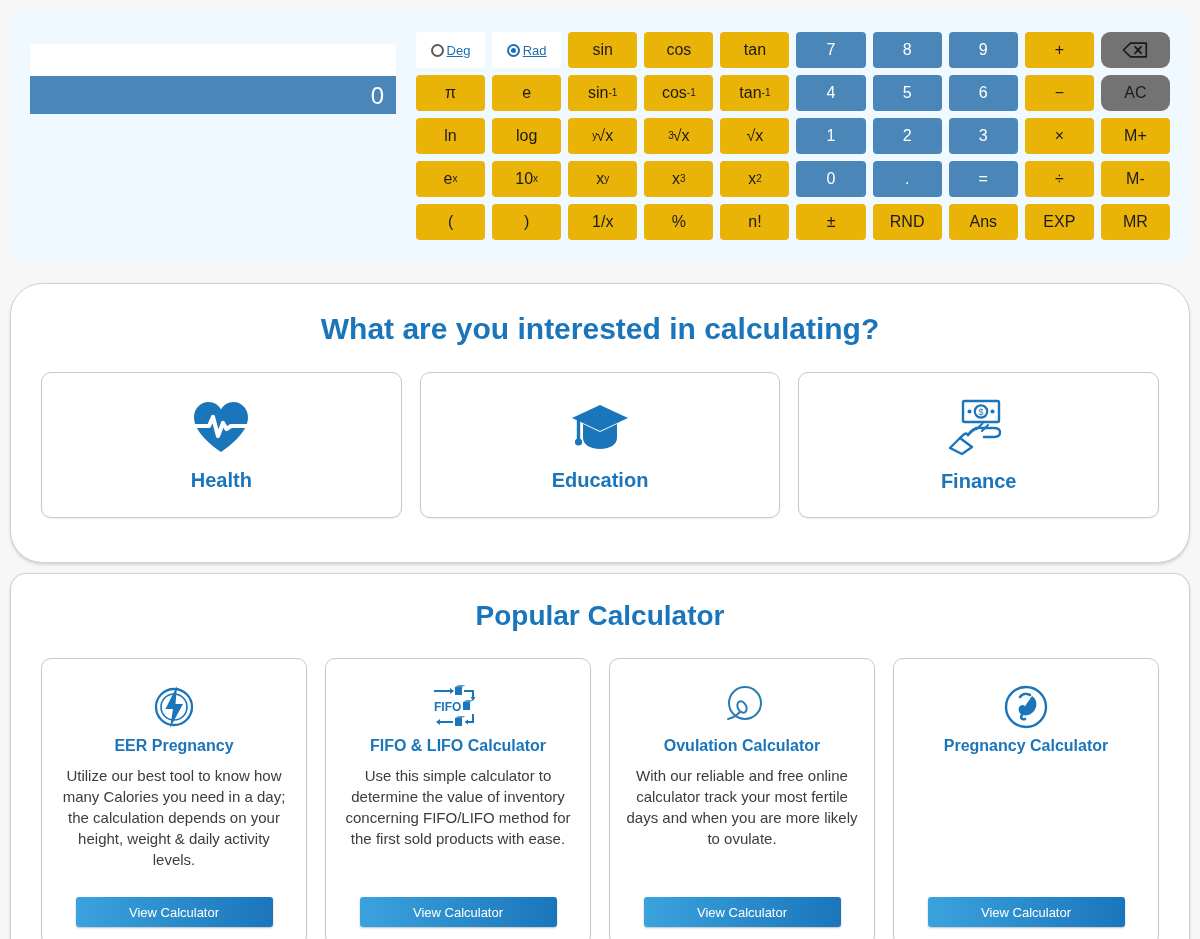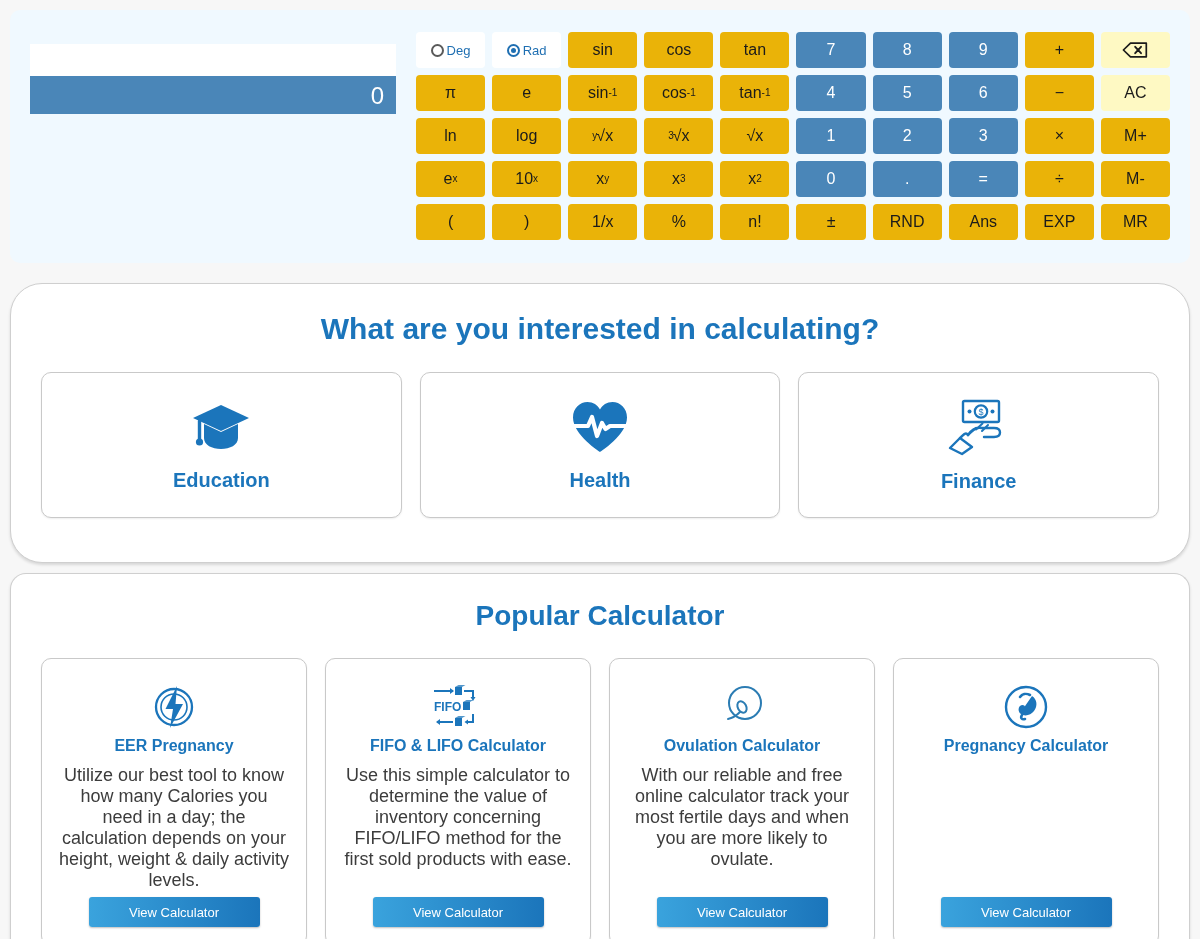--- a/index.html
+++ b/index.html
@@ -68,28 +68,30 @@
     justify-content: center;
     cursor: pointer;
     line-height: 1;
     padding: 0;
   }
   .key.num {
     background: #4a86b8;
     color: #ffffff;
   }
   .key.gray {
-    background: #fef9c3;
+    background: #737373;
     color: #1b1b1b;
+    border-radius: 9px;
   }
   .key.mode {
     background: #ffffff;
     font-size: 13px;
     color: #1f6fb2;
     gap: 3px;
+    text-decoration: underline;
   }
   .key sup { font-size: 10px; vertical-align: super; line-height: 0; }
   .key .pre { font-size: 10px; vertical-align: super; line-height: 0; margin-right: -1px; }
 
   .radio-dot {
     width: 13px; height: 13px;
     border-radius: 50%;
     border: 2px solid #5a5a5a;
     display: inline-block;
     flex: none;
@@ -174,29 +176,29 @@
   .pop-icon { height: 54px; display: flex; align-items: flex-end; }
   .pop-title {
     color: #1b75bb;
     font-size: 16px;
     font-weight: bold;
     margin-top: 6px;
     text-align: center;
   }
   .pop-desc {
     color: #3c3c3c;
-    font-size: 18px;
+    font-size: 15px;
     line-height: 21px;
     text-align: center;
     margin-top: 10px;
   }
   .view-btn {
     margin-top: auto;
     margin-bottom: 18px;
-    width: 171px;
+    width: 197px;
     height: 30px;
     border: none;
     border-radius: 3px;
     background: linear-gradient(to right, #3aa3dd, #1b75bb);
     color: #ffffff;
     font-size: 13px;
     font-family: "Liberation Sans", sans-serif;
     cursor: pointer;
     box-shadow: 0 1px 2px rgba(0,0,0,.25);
   }
@@ -283,34 +285,34 @@
   </div>
 </section>
 
 <section class="white-panel" id="categories-panel">
   <h2 class="section-title">What are you interested in calculating?</h2>
 
   <div class="card-row">
 
     <div class="cat-card">
       <svg width="62" height="56" viewBox="0 0 62 56">
+        <path d="M31 53 C31 53 4 36 4 18.5 C4 9 11 3 18.5 3 C24 3 28.8 6 31 10.5 C33.2 6 38 3 43.5 3 C51 3 58 9 58 18.5 C58 36 31 53 31 53 Z" fill="#1b75bb"></path>
+        <path d="M4 27 H19 L23 18 L28 37 L33 24 L36.5 30 L41 27 H58" fill="none" stroke="#ffffff" stroke-width="4.2" stroke-linejoin="round" stroke-linecap="round"></path>
+      </svg>
+      <span class="cat-label">Health</span>
+    </div>
+
+    <div class="cat-card">
+      <svg width="62" height="56" viewBox="0 0 62 56">
         <path d="M31 6 L59 19 L31 32 L3 19 Z" fill="#1b75bb"></path>
         <path d="M14 25 V39 C14 46 22 50 31 50 C40 50 48 46 48 39 V25 L31 33 Z" fill="#1b75bb"></path>
         <path d="M9.5 22 V40" stroke="#1b75bb" stroke-width="3.4" stroke-linecap="round" fill="none"></path>
         <circle cx="9.5" cy="43" r="3.6" fill="#1b75bb"></circle>
       </svg>
       <span class="cat-label">Education</span>
-    </div>
-
-    <div class="cat-card">
-      <svg width="62" height="56" viewBox="0 0 62 56">
-        <path d="M31 53 C31 53 4 36 4 18.5 C4 9 11 3 18.5 3 C24 3 28.8 6 31 10.5 C33.2 6 38 3 43.5 3 C51 3 58 9 58 18.5 C58 36 31 53 31 53 Z" fill="#1b75bb"></path>
-        <path d="M4 27 H19 L23 18 L28 37 L33 24 L36.5 30 L41 27 H58" fill="none" stroke="#ffffff" stroke-width="4.2" stroke-linejoin="round" stroke-linecap="round"></path>
-      </svg>
-      <span class="cat-label">Health</span>
     </div>
 
     <div class="cat-card">
       <svg width="66" height="58" viewBox="0 0 66 58">
         <rect x="17" y="3" width="36" height="21" rx="1.5" fill="none" stroke="#1b75bb" stroke-width="2.4"></rect>
         <circle cx="35" cy="13.5" r="6.2" fill="none" stroke="#1b75bb" stroke-width="2.2"></circle>
         <text x="35" y="17.4" font-size="9" font-family="'Liberation Sans',sans-serif" fill="#1b75bb" text-anchor="middle">$</text>
         <circle cx="23.5" cy="13.5" r="2" fill="#1b75bb"></circle>
         <circle cx="46.5" cy="13.5" r="2" fill="#1b75bb"></circle>
         <path d="M22 37 C26 31 31 29 36 30 L48 30 C52 30 54 32 54 34.5 C54 37 52 39 48 39 L38 39" fill="none" stroke="#1b75bb" stroke-width="2.4" stroke-linecap="round" stroke-linejoin="round"></path>

